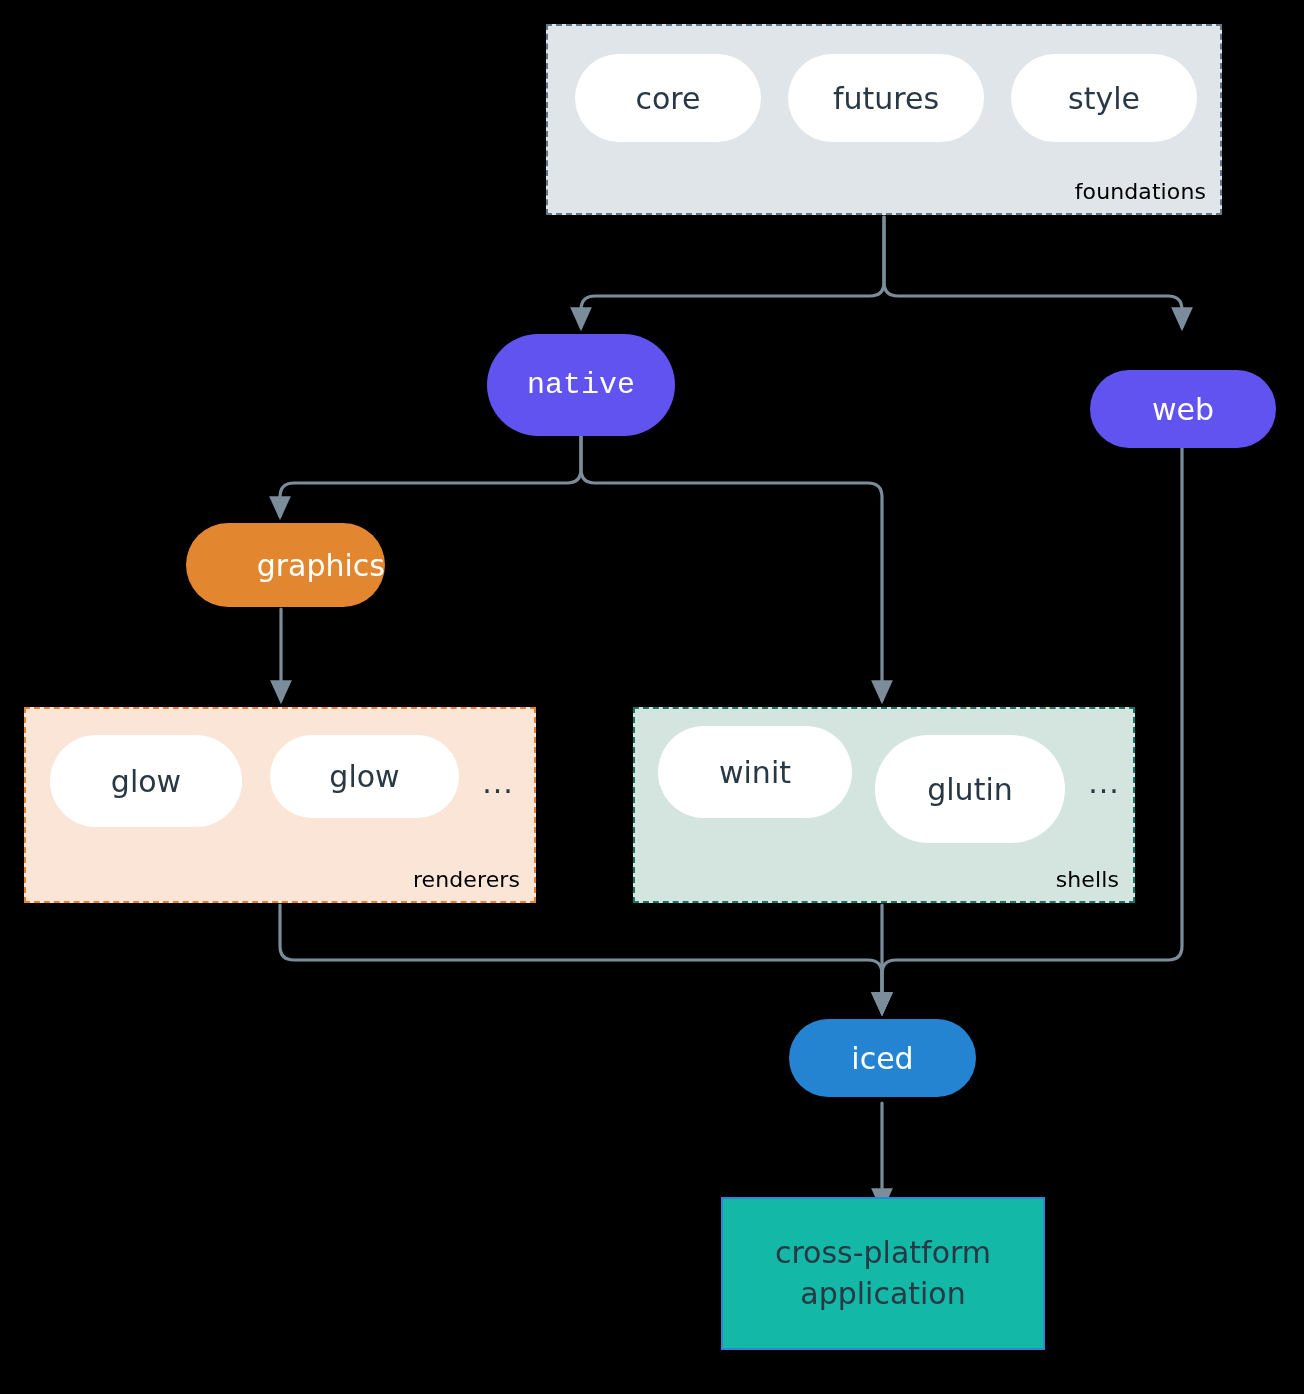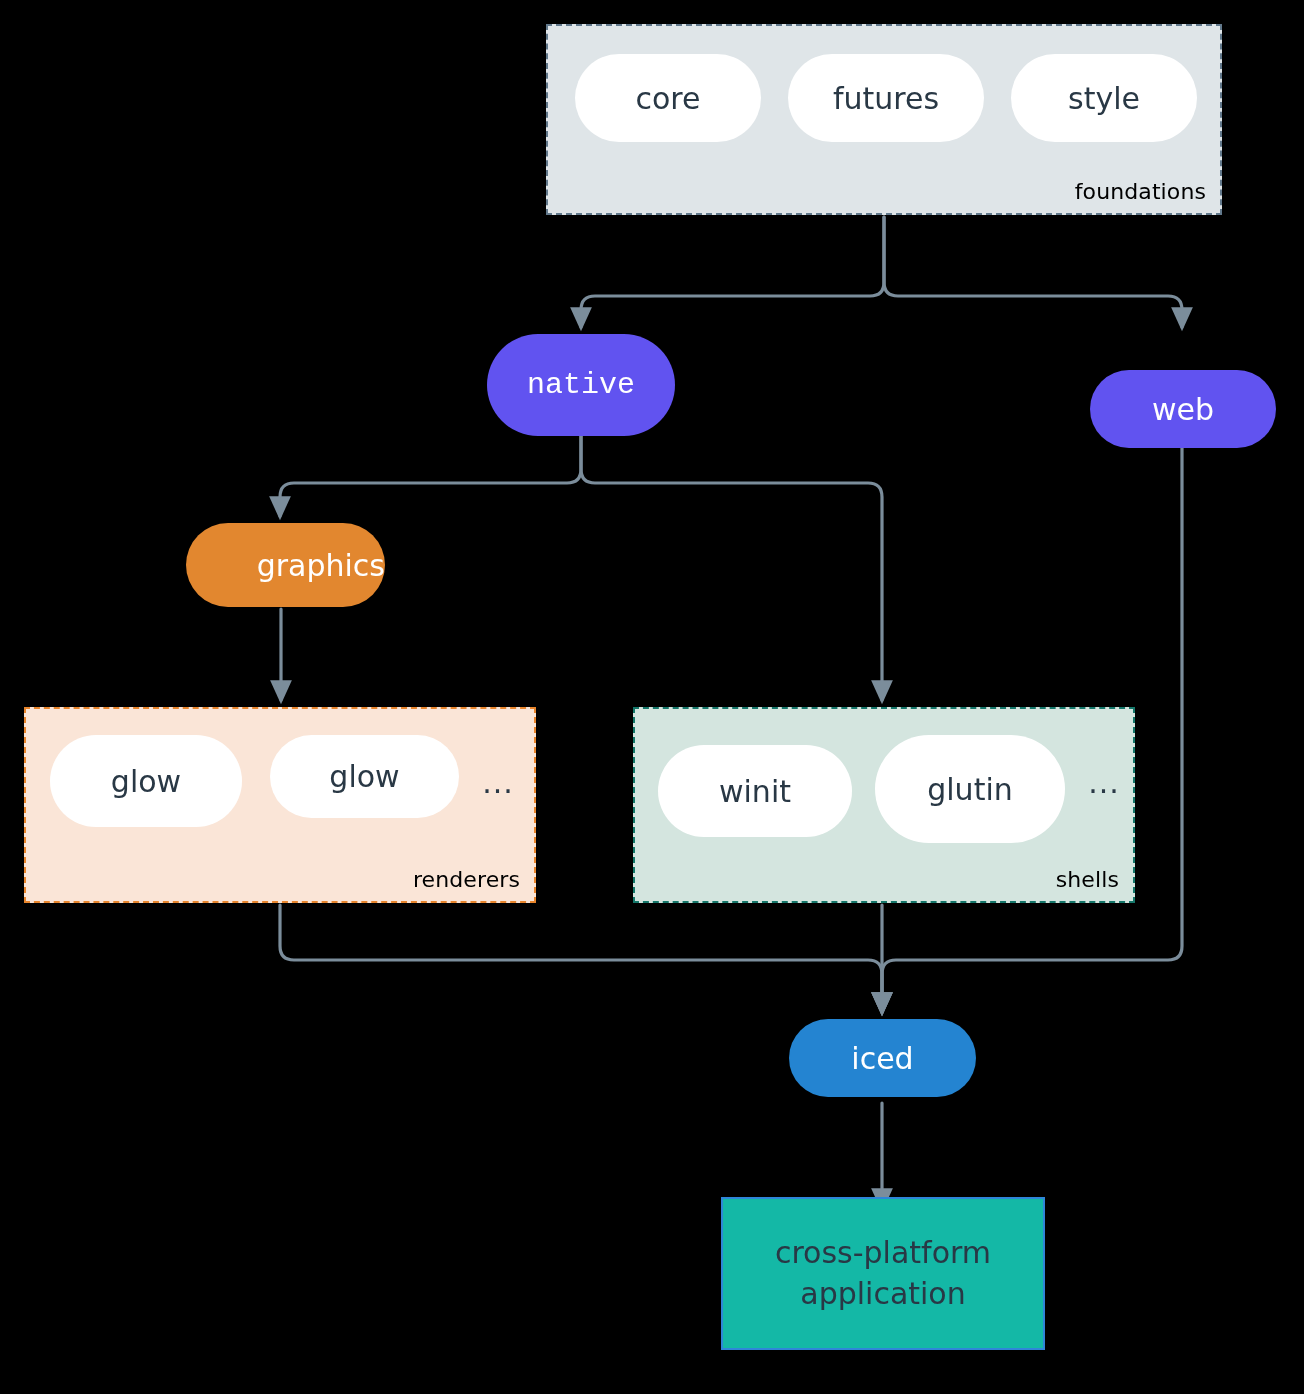--- a/index.html
+++ b/index.html
@@ -165,21 +165,21 @@
       <span>glow</span>
     </div>
     <div class="pill pill-white" style="left:244px; top:26px; width:189px; height:83px;">
       <span>glow</span>
     </div>
     <div class="ellipsis" style="left:448px; top:56px; width:48px; height:34px;">...</div>
     <div class="group-label">renderers</div>
   </div>
 
   <div class="group" id="group-shells">
-    <div class="pill pill-white" style="left:23px; top:36px; width:194px; height:92px;">
+    <div class="pill pill-white" style="left:23px; top:17px; width:194px; height:92px;">
       <span>winit</span>
     </div>
     <div class="pill pill-white" style="left:240px; top:26px; width:190px; height:108px;">
       <span>glutin</span>
     </div>
     <div class="ellipsis" style="left:445px; top:56px; width:48px; height:34px;">...</div>
     <div class="group-label">shells</div>
   </div>
 
   <div class="node" style="left:789px; top:1019px; width:187px; height:78px; background:#2484d1;">

